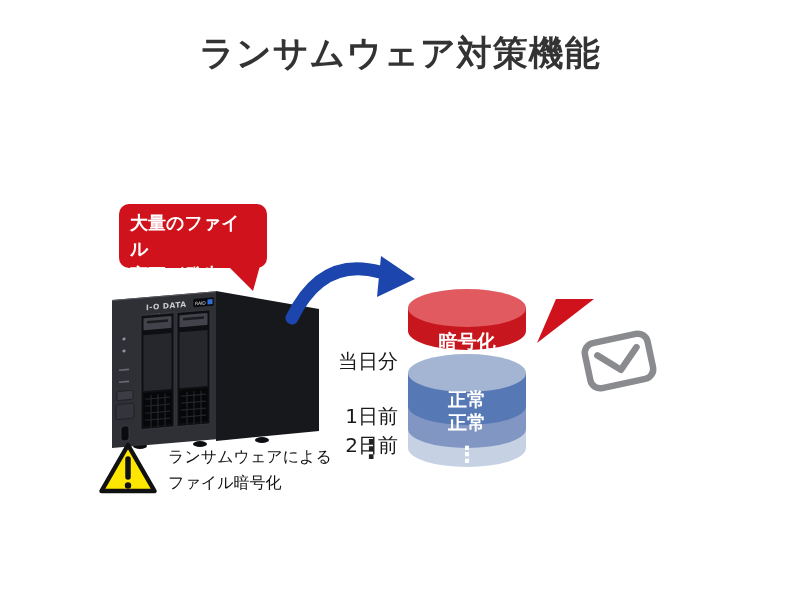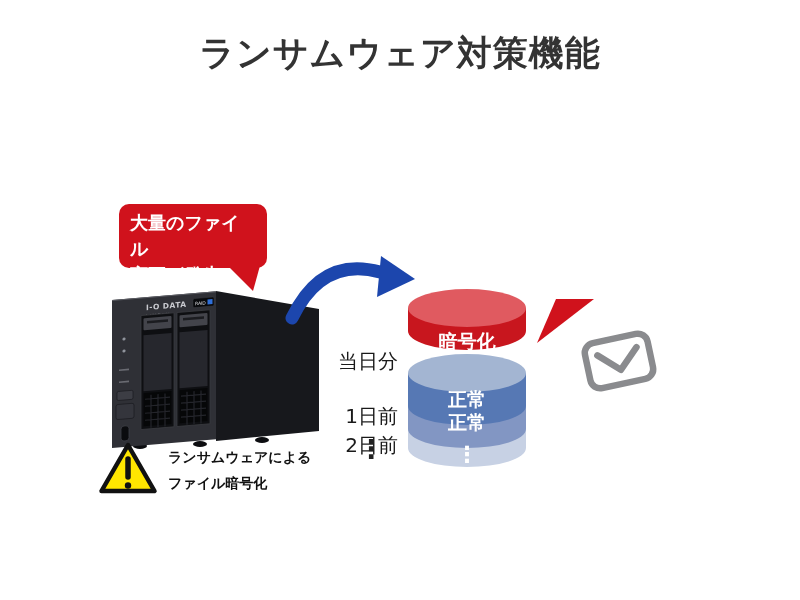--- a/index.html
+++ b/index.html
@@ -32,22 +32,22 @@
     font-size:20px; font-weight:500; color:#1a1a1a; z-index:3;
   }
   .day-0 { top:348px; }
   .day-1 { top:387px;margin-top:16px; }
   .day-2 { top:432px; }
   .side-ellipsis {
     position:absolute; left:356px; top:436px; width:30px; text-align:center;
     font-size:26px; font-weight:700; line-height:1; color:#222; z-index:3;
   }
   .warning-text {
-    position:absolute; left:168px; font-size:14px; line-height:26px;
-    color:#111; white-space:pre-line; z-index:3;font-weight:bold;
+    position:absolute; left:168px; font-size:16px; line-height:26px;
+    color:#111; white-space:pre-line; z-index:3;
   }
   .warning-text-0 { top:444px; }
   .warning-text-1 { top:506px; }
   svg text { font-family:"DejaVu Sans","Liberation Sans",sans-serif; }
 </style>
 </head>
 <body>
 
 <div class="canvas">
 

